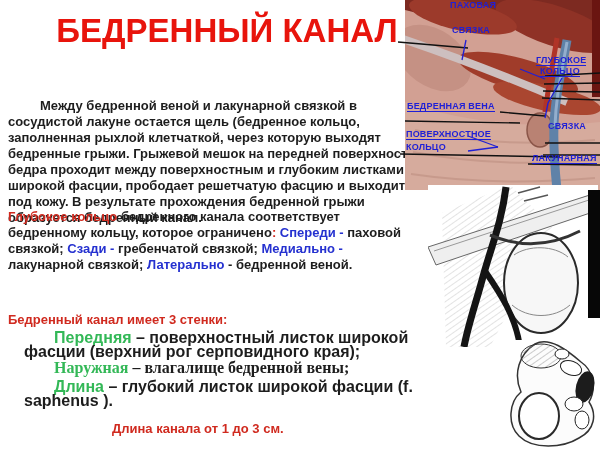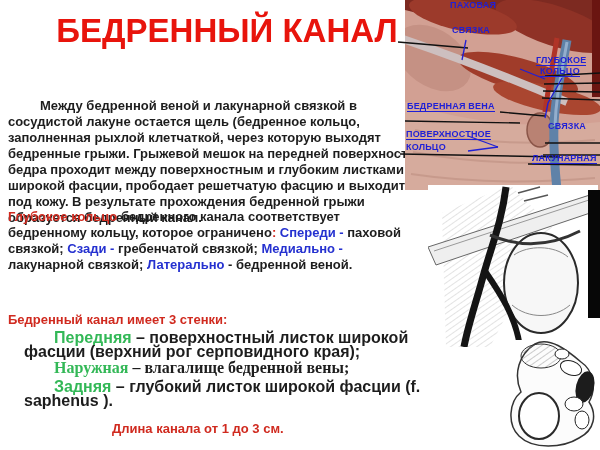--- a/index.html
+++ b/index.html
@@ -48,21 +48,21 @@
 
   <div class="p p1">Между бедренной веной и лакунарной связкой в сосудистой лакуне остается щель (бедренное кольцо, заполненная рыхлой клетчаткой, через которую выходят бедренные грыжи. Грыжевой мешок на передней поверхност бедра проходит между поверхностным и глубоким листками широкой фасции, прободает решетчатую фасцию и выходит под кожу. В результате прохождения  бедренной грыжи образуется бедренный канал.</div>
 
   <div class="p p2"><span class="red">Глубокое кольцо </span><span>бедренного канала соответствует бедренному кольцу, которое ограничено</span><span class="red">: </span><span class="blue">Спереди - </span><span> паховой связкой; </span><span class="blue">Сзади - </span><span> гребенчатой связкой; </span><span class="blue">Медиально - </span><span>лакунарной связкой; </span><span class="blue">Латерально</span><span> - бедренной веной.</span></div>
 
 
   <div class="h3">Бедренный канал имеет 3 стенки:</div>
 
   <div class="wall w1"><span class="green">Передняя</span><span> – поверхностный листок широкой фасции (верхний рог серповидного края);</span></div>
   <div class="wall w2"><span class="green">Наружная</span><span> – влагалище бедренной вены;</span></div>
-  <div class="wall w3"><span class="green">Задняя</span><span> – глубокий листок широкой фасции (f. saphenus ).</span></div>
+  <div class="wall w3"><span class="green">Длина</span><span> – глубокий листок широкой фасции (f. saphenus ).</span></div>
 
   <div class="footer-note">Длина канала от 1 до 3 см.</div>
 
   <svg id="fig-color" class="fig" viewBox="0 0 195 190">
     <rect x="0" y="0" width="195" height="190" fill="#d2a093"></rect>
     <path d="M0,0 L195,0 L195,22 C140,36 60,26 0,10 Z" fill="#7d2a21"></path>
     <ellipse cx="150" cy="26" rx="62" ry="20" fill="#8f3226" transform="rotate(18 150 26)"></ellipse>
     <ellipse cx="58" cy="16" rx="55" ry="15" fill="#9c3a2b" transform="rotate(12 58 16)"></ellipse>
     <ellipse cx="28" cy="58" rx="42" ry="28" fill="#c59184" transform="rotate(35 28 58)"></ellipse>
     <ellipse cx="113" cy="74" rx="62" ry="16" fill="#a03c2a" transform="rotate(15 113 74)"></ellipse>

